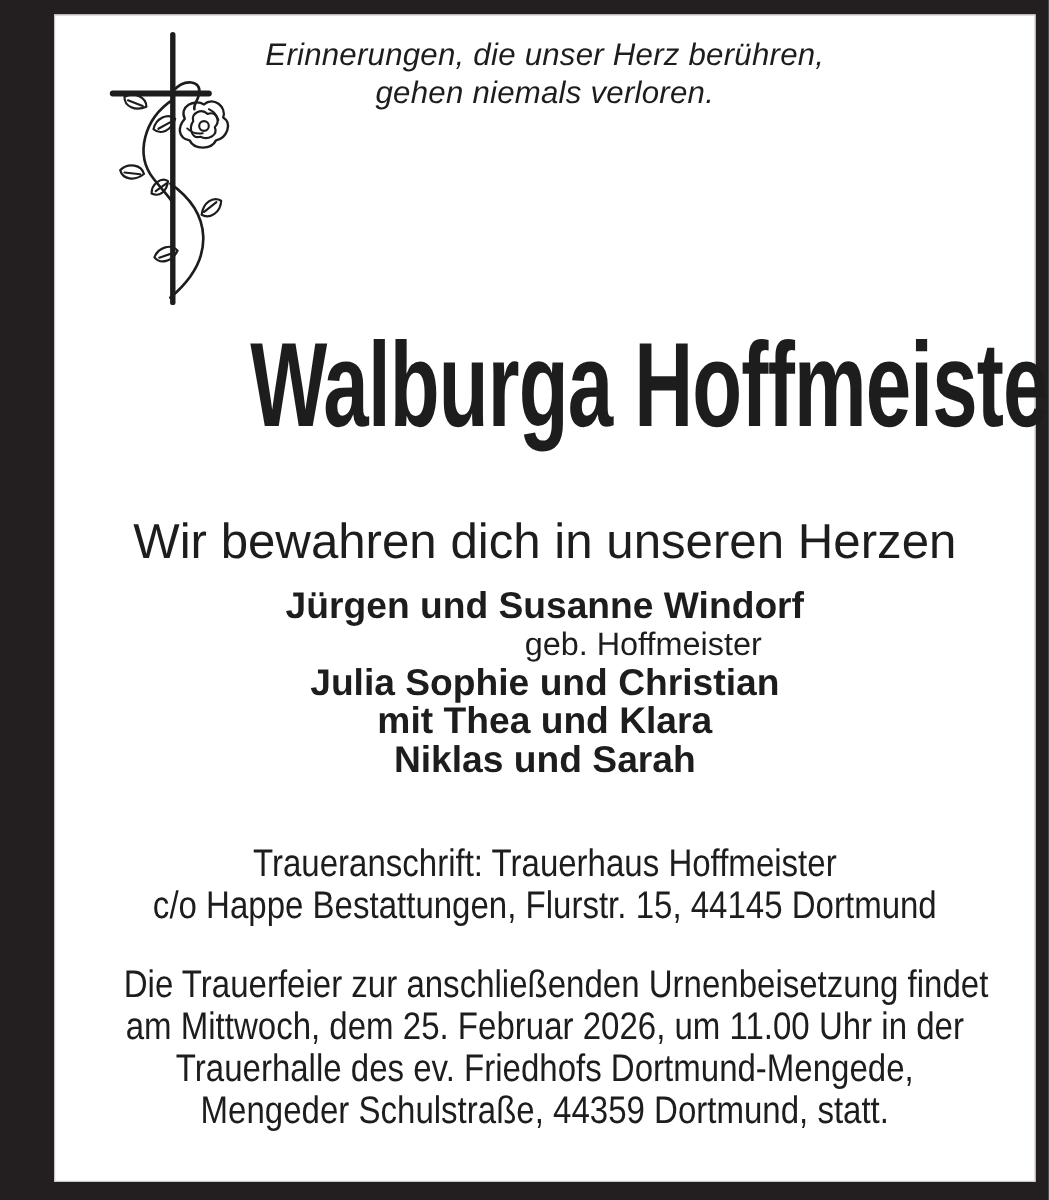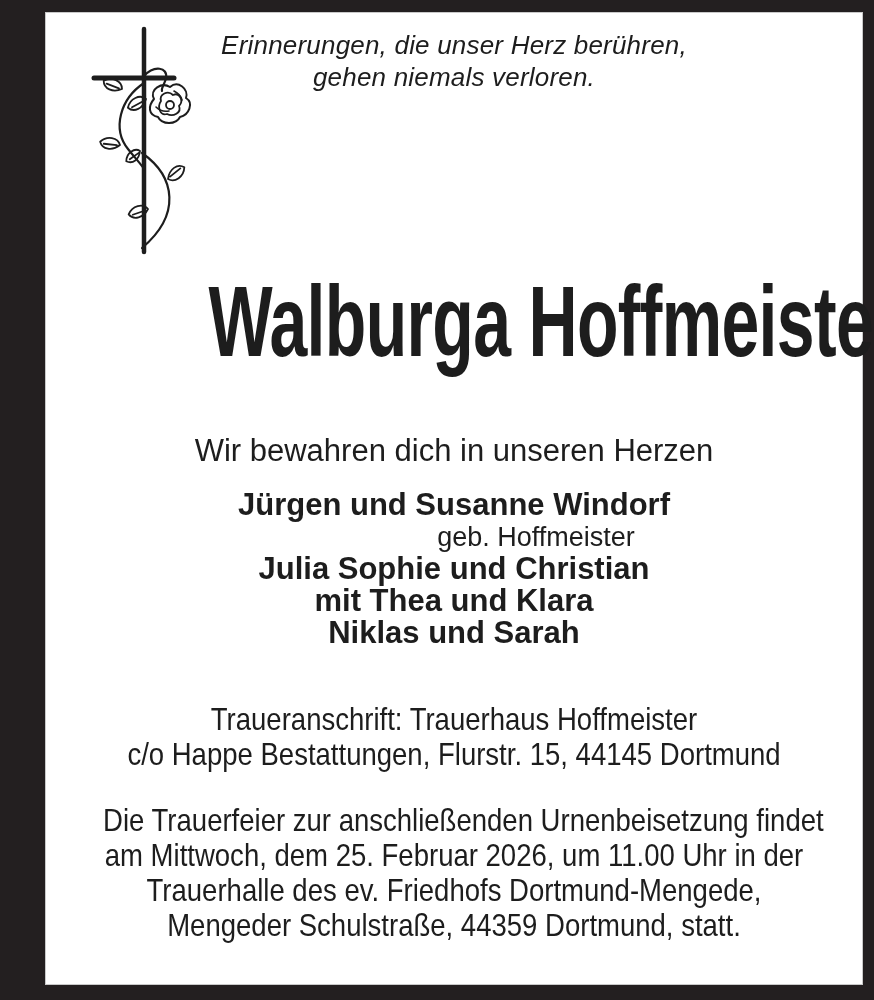--- a/index.html
+++ b/index.html
@@ -22,21 +22,21 @@
   .epigraph{top:16px;font-size:26px;line-height:32px;font-style:italic;letter-spacing:0.2px;}
   .intro{top:146px;font-size:31px;line-height:34px;}
   .name-wrap{top:258px;line-height:100px;white-space:nowrap;}
   .name-wrap .nm{
     display:inline-block;font-size:100px;font-weight:bold;letter-spacing:-1px;
     transform:scaleX(0.68);transform-origin:50% 50%;
   }
   .maiden-name{top:324px;font-size:29px;line-height:30px;}
   .dates{top:352px;font-size:30px;line-height:32px;}
   .dates .gap{display:inline-block;width:34px;}
-  .farewell{top:421px;font-size:31px;line-height:34px;}
+  .farewell{top:421px;font-size:41px;line-height:34px;}
   .mourners{top:476px;font-size:31px;line-height:32px;font-weight:bold;}
   .mourners .maiden2{
     font-weight:normal;font-size:27px;
     transform:translateX(82px);
   }
   .cond{transform:scaleX(0.86);transform-origin:50% 0;}
   .address{top:689px;font-size:32px;line-height:35px;white-space:nowrap;}
   .funeral{top:790px;font-size:32px;line-height:35px;white-space:nowrap;}
   .cross-svg{position:absolute;left:38px;top:8px;}
   .cross-svg path,.cross-svg line,.cross-svg circle{

